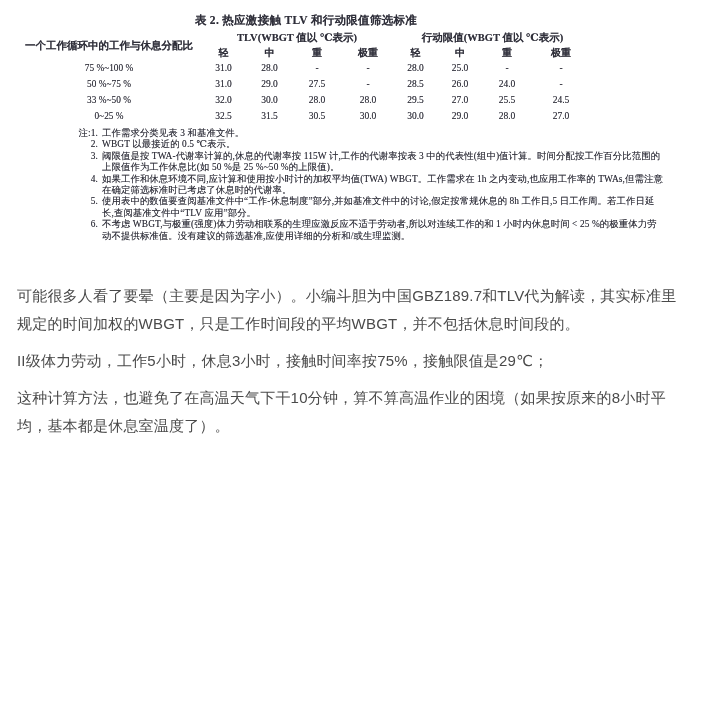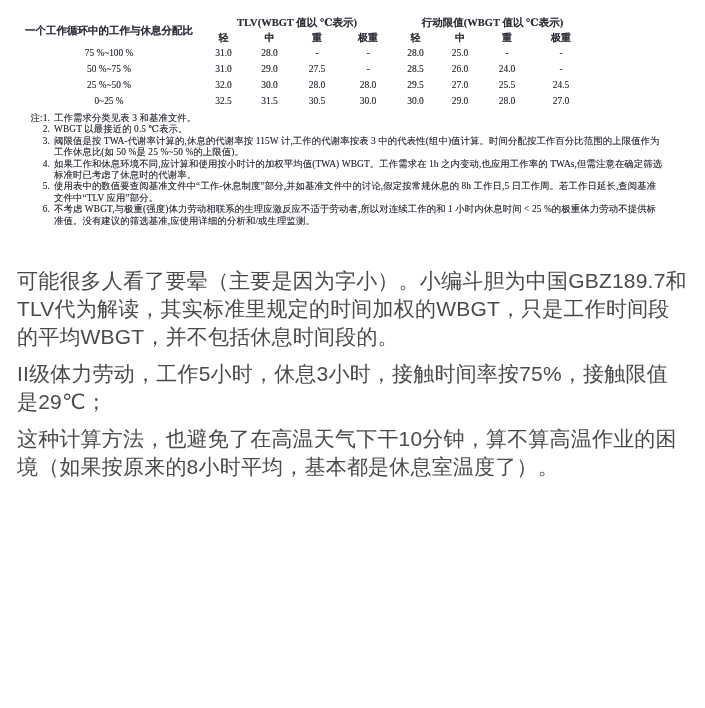--- a/index.html
+++ b/index.html
@@ -49,46 +49,47 @@
   .row-label    { font-size: 9.3px !important; }
 
   
   .notes {
     margin: 4px 0 0 24px;
     width: 640px;
     font-size: 9.4px;
     line-height: 11.4px;
     letter-spacing: 0.1px;
   }
-  .note { display: flex; }
+  .note { display: flex; margin-left: 48px; }
   .note-num {
     flex: none;
     width: 30px;
     text-align: right;
     padding-right: 4px;
     white-space: nowrap;
   }
   .note-text { flex: 1; }
 
   
   .article {
     margin-top: 40px;
     padding: 0 17px;
     color: #4a4a4a;
-    font-size: 21px;
+    font-size: 15px;
     line-height: 28px;
     letter-spacing: 0.2px;
   }
   .article p { margin: 0 0 9px 0; }
   .article p.gap-top { margin-top: 15px; }
 </style>
 </head>
 <body>
 
 <div class="scan">
+  <div class="scan-title">表 2. 热应激接触 TLV 和行动限值筛选标准</div>
 
   <table class="tlv">
     <colgroup>
       <col style="width:182px">
       <col style="width:47px">
         <col style="width:45px">
         <col style="width:50px">
         <col style="width:52px">
       <col style="width:43px">
         <col style="width:46px">
@@ -129,21 +130,21 @@
         <td>31.0</td>
         <td>29.0</td>
         <td>27.5</td>
         <td>-</td>
         <td>28.5</td>
         <td>26.0</td>
         <td>24.0</td>
         <td>-</td>
       </tr>
       <tr>
-        <td class="row-label">25 %~50 %</td>
+        <td class="row-label">33 %~50 %</td>
         <td>32.0</td>
         <td>30.0</td>
         <td>28.0</td>
         <td>28.0</td>
         <td>29.5</td>
         <td>27.0</td>
         <td>25.5</td>
         <td>24.5</td>
       </tr>
       <tr>

